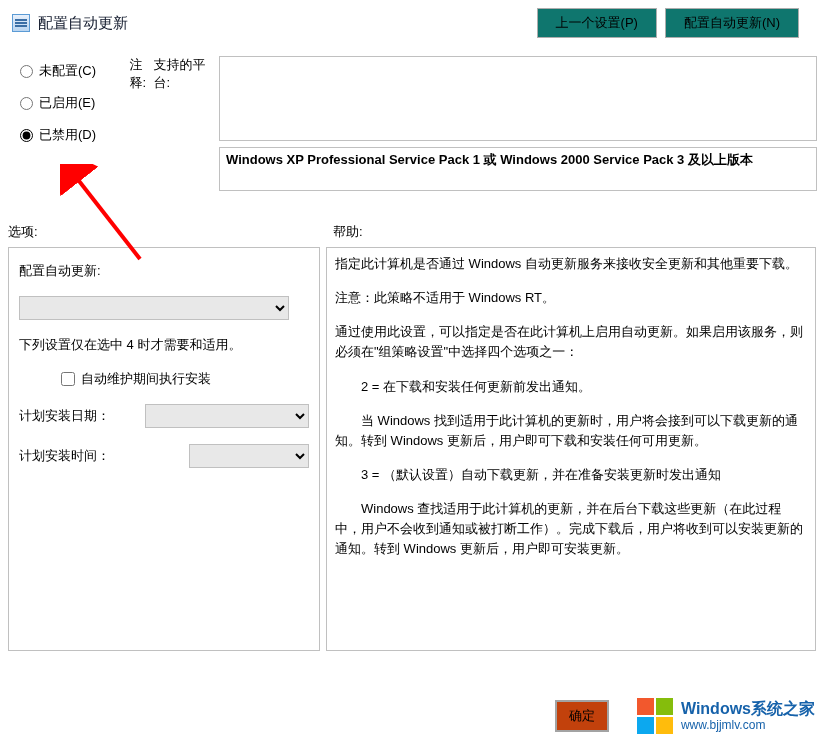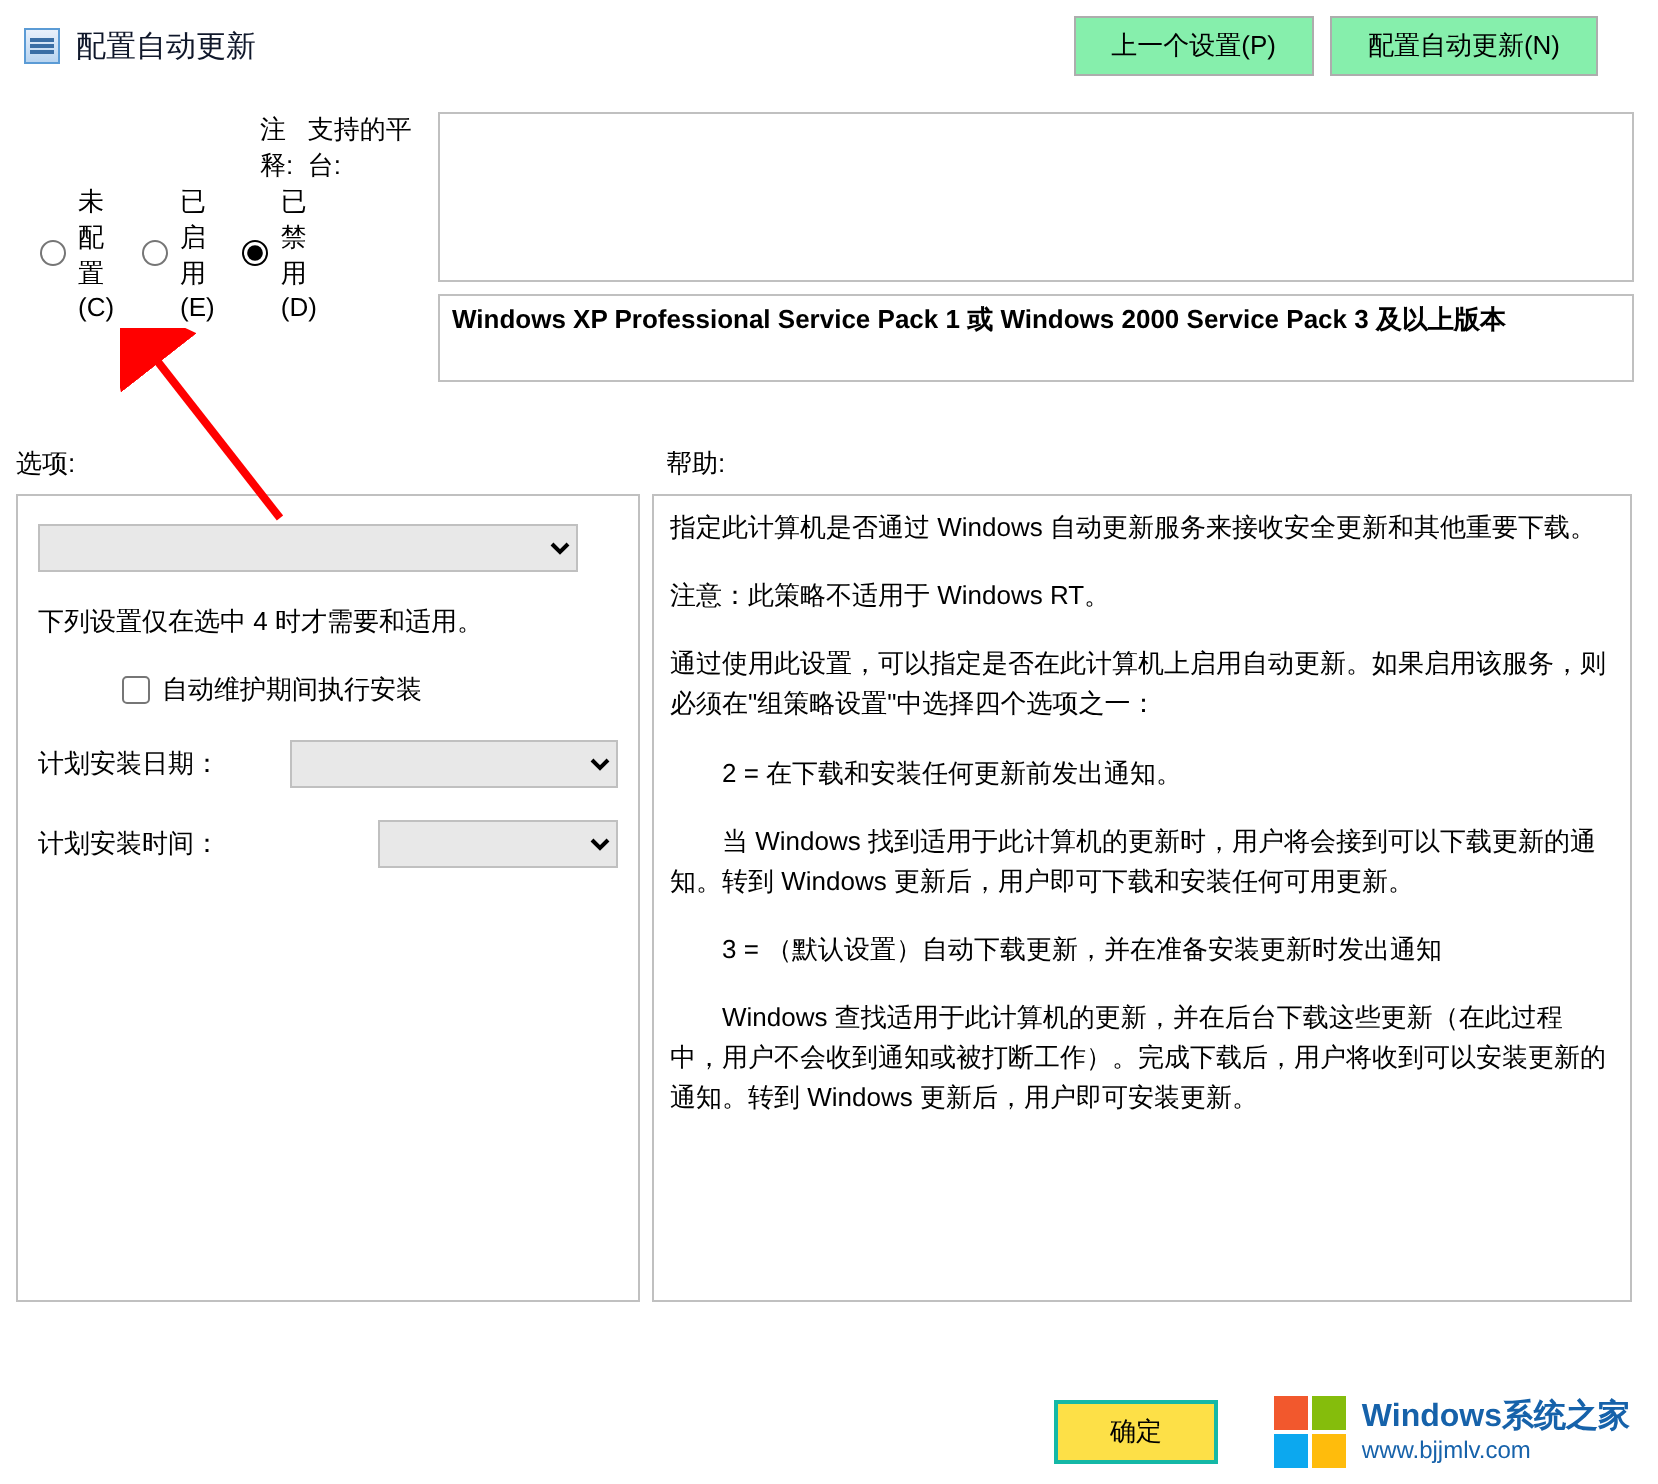--- a/index.html
+++ b/index.html
@@ -22,27 +22,27 @@
     .app-icon {
       width: 18px; height: 18px;
       border: 1px solid #5b9bd5;
       background: linear-gradient(#e8f0fb,#b8d4f0);
       position: relative;
     }
     .app-icon::after { content:""; position:absolute; left:2px; top:4px; width:12px; height:2px; background:#3a6ea5; box-shadow:0 3px 0 #3a6ea5, 0 6px 0 #3a6ea5;}
     .title { font-size: 15px; color:#0f172a; flex:1; }
     .nav-buttons { display:flex; gap:8px; padding-right:18px;}
     .nav-btn {
-      border:1px solid #adadad; background:#86efac;
+      border:1px solid #adadad; background:#0f766e;
       padding:5px 18px; font-size:13px; cursor:pointer;
     }
     .upper {
       display:flex; padding: 18px 12px 4px 20px; gap:10px;
     }
-    .radio-col { width: 100px; display:flex; flex-direction:row; gap:14px; padding-top:6px;}
+    .radio-col { width: 100px; display:flex; flex-direction:column; gap:14px; padding-top:6px;}
     .radio-row { display:flex; align-items:center; gap:6px; font-size:13px;}
     .radio-row input { accent-color:#000; }
     .labels-col { width:80px; display:flex; flex-direction:row; font-size:13px;}
     .labels-col .lbl1 { height: 92px; }
     .fields-col { flex:1; display:flex; flex-direction:column; gap:6px;}
     .comment-box {
       border:1px solid #c0c0c0; width:598px; height:85px; resize:none;
       font-family:inherit; font-size:13px; padding:4px; overflow-y:scroll;
     }
     .platform-box {
@@ -68,21 +68,21 @@
     .help-panel {
       border:1px solid #c0c0c0; width:490px; height:404px; padding:6px 8px;
       overflow-y:scroll; font-size:13px; line-height:1.55;
     }
     .help-panel p { margin-bottom:14px; }
     .indent { text-indent: 2em; }
     .bottom-bar {
       position:absolute; bottom:10px; right:220px; display:flex; gap:10px;
     }
     .ok-btn {
-      border:2px solid #14b8a6; background:#fde047; padding:5px 26px;
+      border:2px solid #a3a3a3; background:#c2410c; padding:5px 12px;
       font-size:13px; cursor:pointer;
     }
     .arrow {
       position:absolute; left:60px; top:164px; pointer-events:none;
     }
     .watermark {
       position:absolute; bottom:8px; right:14px; display:flex; align-items:center; gap:8px;
       opacity:0.95;
     }
     .win-logo { width:36px; height:36px; display:grid; grid-template-columns:1fr 1fr; grid-template-rows:1fr 1fr; gap:2px;}
@@ -132,20 +132,21 @@
   </div>
 </div>
 
 <div class="mid-labels">
   <div class="opt-lbl">选项:</div>
   <div>帮助:</div>
 </div>
 
 <div class="lower">
   <div class="options-panel">
+    <div>配置自动更新:</div>
     <select class="combo combo-lg"></select>
     <div>下列设置仅在选中 4 时才需要和适用。</div>
     <label class="chk-row">
       <input type="checkbox" style="">
       <span>自动维护期间执行安装</span>
     </label>
     <div class="form-row">
       <div class="flabel">计划安装日期：</div>
       <select class="select-sm"></select>
     </div>

